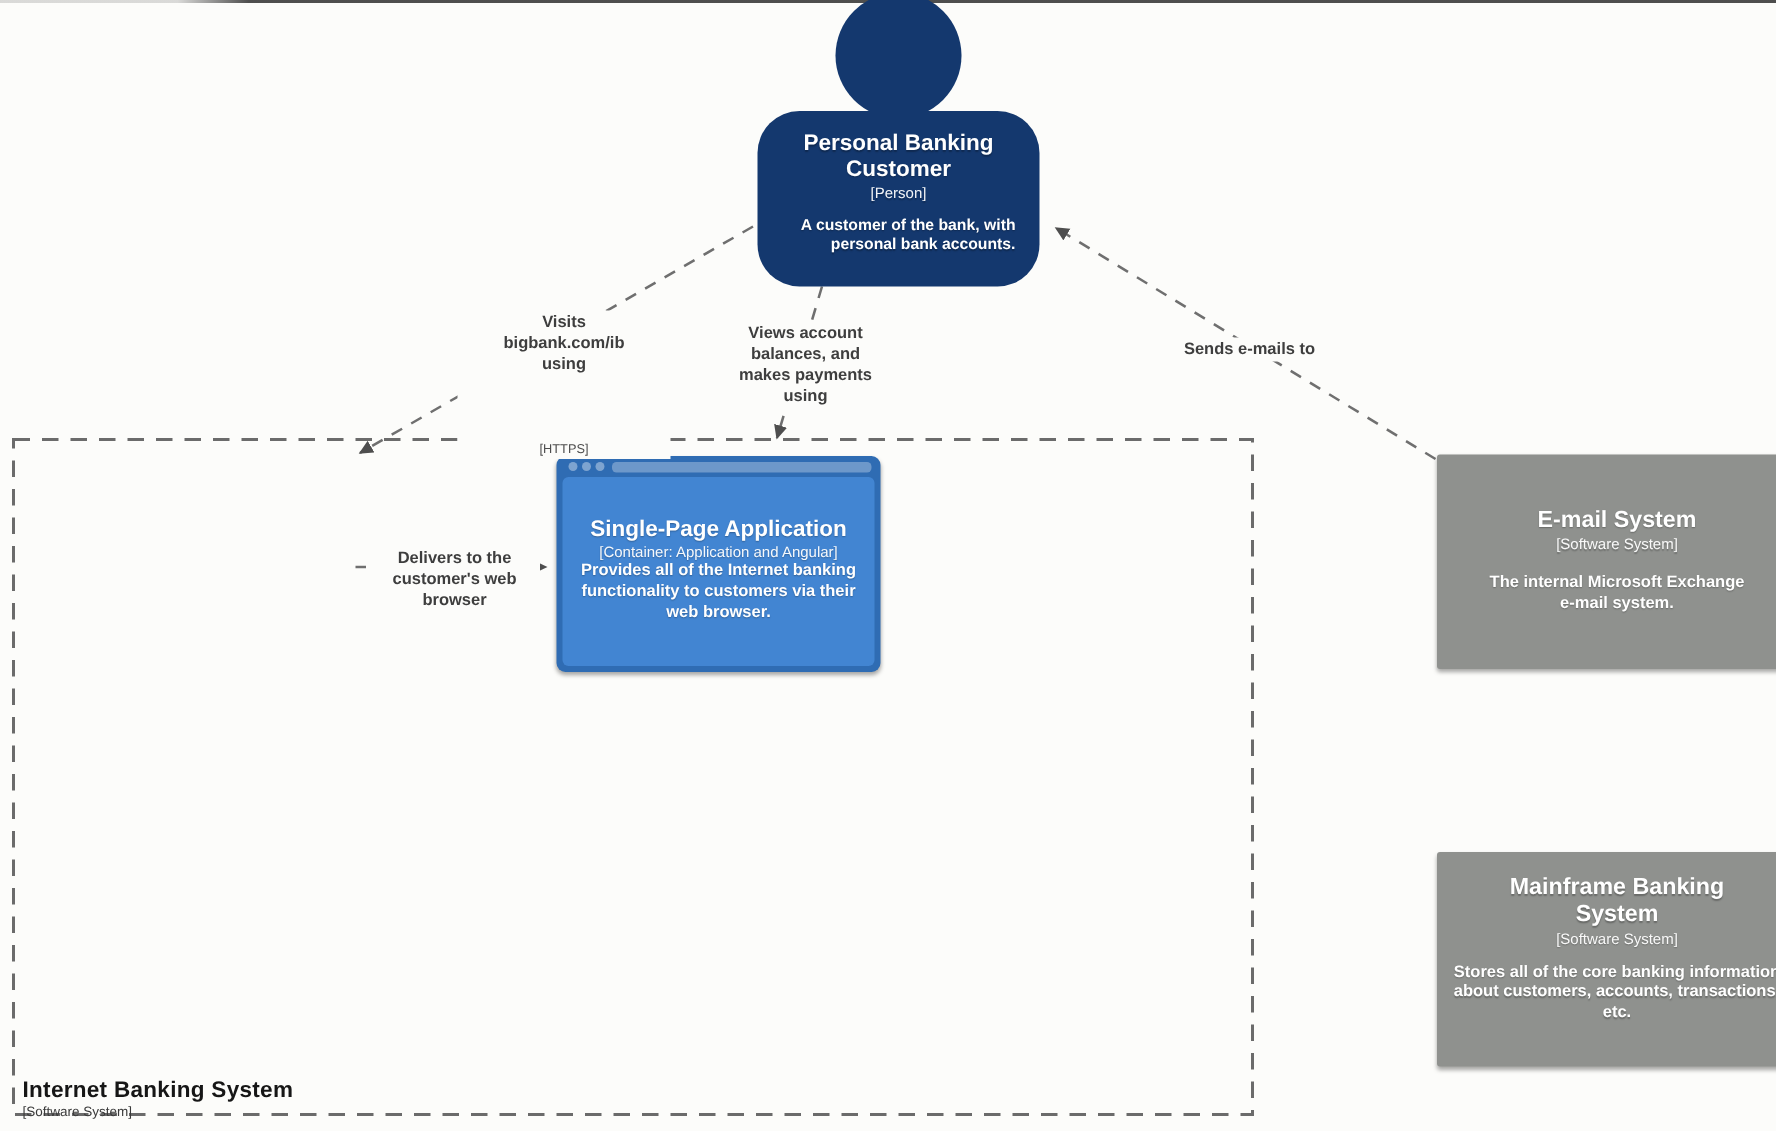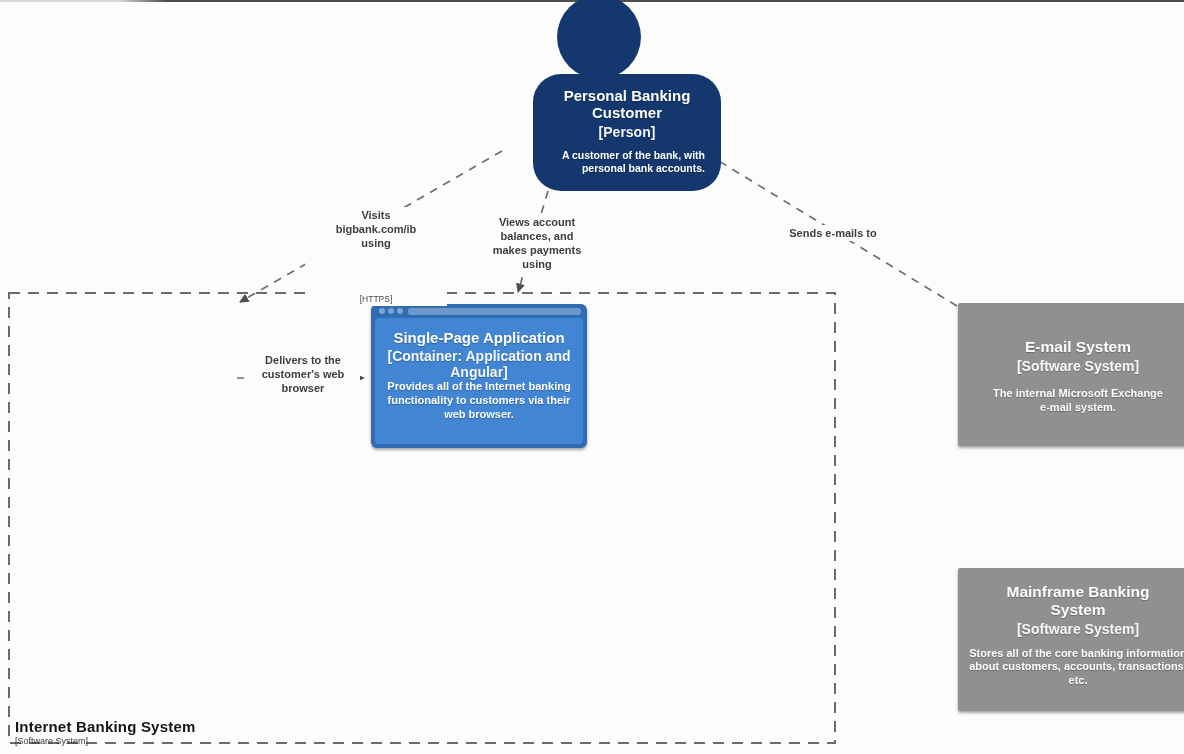--- a/index.html
+++ b/index.html
@@ -6,61 +6,61 @@
   body{font-family:"Liberation Sans",sans-serif;background:#ffffff;}
   .canvas{position:relative;width:1184px;height:754px;background:#fcfcfa;overflow:hidden;}
   .top-artifact{position:absolute;left:0;top:0;width:100%;height:2px;
     background:linear-gradient(90deg,rgba(20,20,20,.15) 0 10%,rgba(20,20,20,.75) 14% 100%);}
   svg.edges{position:absolute;left:0;top:0;z-index:1;}
   .node{position:absolute;z-index:2;color:#ffffff;text-align:center;
     text-shadow:0 1px 1px rgba(0,0,0,.28);box-sizing:border-box;}
   .shadowed{box-shadow:0 2px 3px rgba(0,0,0,.35);}
   .node .title{font-weight:bold;font-size:15px;line-height:1.15;}
   .node .title span{display:block;}
-  .node .meta{font-size:14px;font-weight:bold;margin-top:2px;opacity:.95;}
+  .node .meta{font-size:10px;font-weight:normal;margin-top:2px;opacity:.95;}
   .node .desc{font-size:11px;font-weight:600;line-height:1.25;margin-top:12px;}
   
   .person-head{position:absolute;left:557px;top:-5px;width:84px;height:84px;border-radius:50%;
     background:#14386e;z-index:2;}
   .person-body{left:505px;top:74px;width:188px;height:117px;border-radius:28px;
-    background:#14386e;padding-top:13px;margin-left:28px;}
+    background:#14386e;padding-top:13px;}
   .person-body .desc{margin-top:9px;padding:0 16px;font-size:10.5px;text-align:right;}
   
   .webapp{left:18px;top:303px;width:215px;height:144px;background:#4284d2;
     border:1px solid #336fb2;border-radius:3px;padding-top:24px;}
   .webapp .desc{padding:0 10px;margin-top:14px;}
   
   .spa{left:371px;top:304px;width:216px;height:144px;background:#2f6cb3;border-radius:6px;}
   .spa-dot{position:absolute;top:4px;width:6px;height:6px;border-radius:50%;
     background:rgba(255,255,255,.38);}
   .spa-addr{position:absolute;left:37px;right:6px;top:4px;height:7px;border-radius:3px;
     background:rgba(255,255,255,.30);}
   .spa-body{position:absolute;left:4px;right:4px;top:14px;bottom:4px;background:#4285d2;
-    border-radius:4px;padding-top:11px;}
+    border-radius:4px;padding-top:26px;}
   .spa-body .desc{padding:0 8px;margin-top:0;}
   
   .gray-box{width:240px;background:#8f918e;border-radius:2px;}
   .email{left:958px;top:303px;height:143px;padding-top:35px;}
   .email .desc{padding:0 30px;margin-top:13px;}
   .mainframe{left:958px;top:568px;height:143px;padding-top:15px;}
   .mainframe .desc{padding:0 10px;margin-top:10px;}
   .gray-box .title{font-size:15.5px;}
   
   .boundary-label{position:absolute;left:15px;top:718px;z-index:2;color:#161616;text-align:left;}
   .boundary-label .b-title{font-weight:bold;font-size:15px;letter-spacing:.2px;}
   .boundary-label .b-meta{font-size:9px;color:#3a3a3a;margin-top:1px;}
   
   .rel-label{position:absolute;z-index:3;background:#fcfcfa;color:#3e3e3e;font-weight:bold;
     font-size:11px;line-height:1.28;text-align:center;padding:1px 2px;}
   .rel-label span{display:block;}
   .rel-tech{font-size:8.5px;font-weight:normal;color:#4d4d4d;margin-top:44px;}
   .lbl-visits{left:305px;top:207px;width:138px;}
   .lbl-views{left:467px;top:214px;width:136px;}
   .lbl-sends{left:772px;top:225px;width:118px;}
-  .lbl-delivers{left:246px;top:352px;width:110px;}
+  .lbl-delivers{left:246px;top:364px;width:110px;}
 </style>
 </head>
 <body>
 
 <div class="canvas">
 
   <div class="top-artifact"></div>
 
   <svg class="edges" width="1184" height="754">
     <defs>

